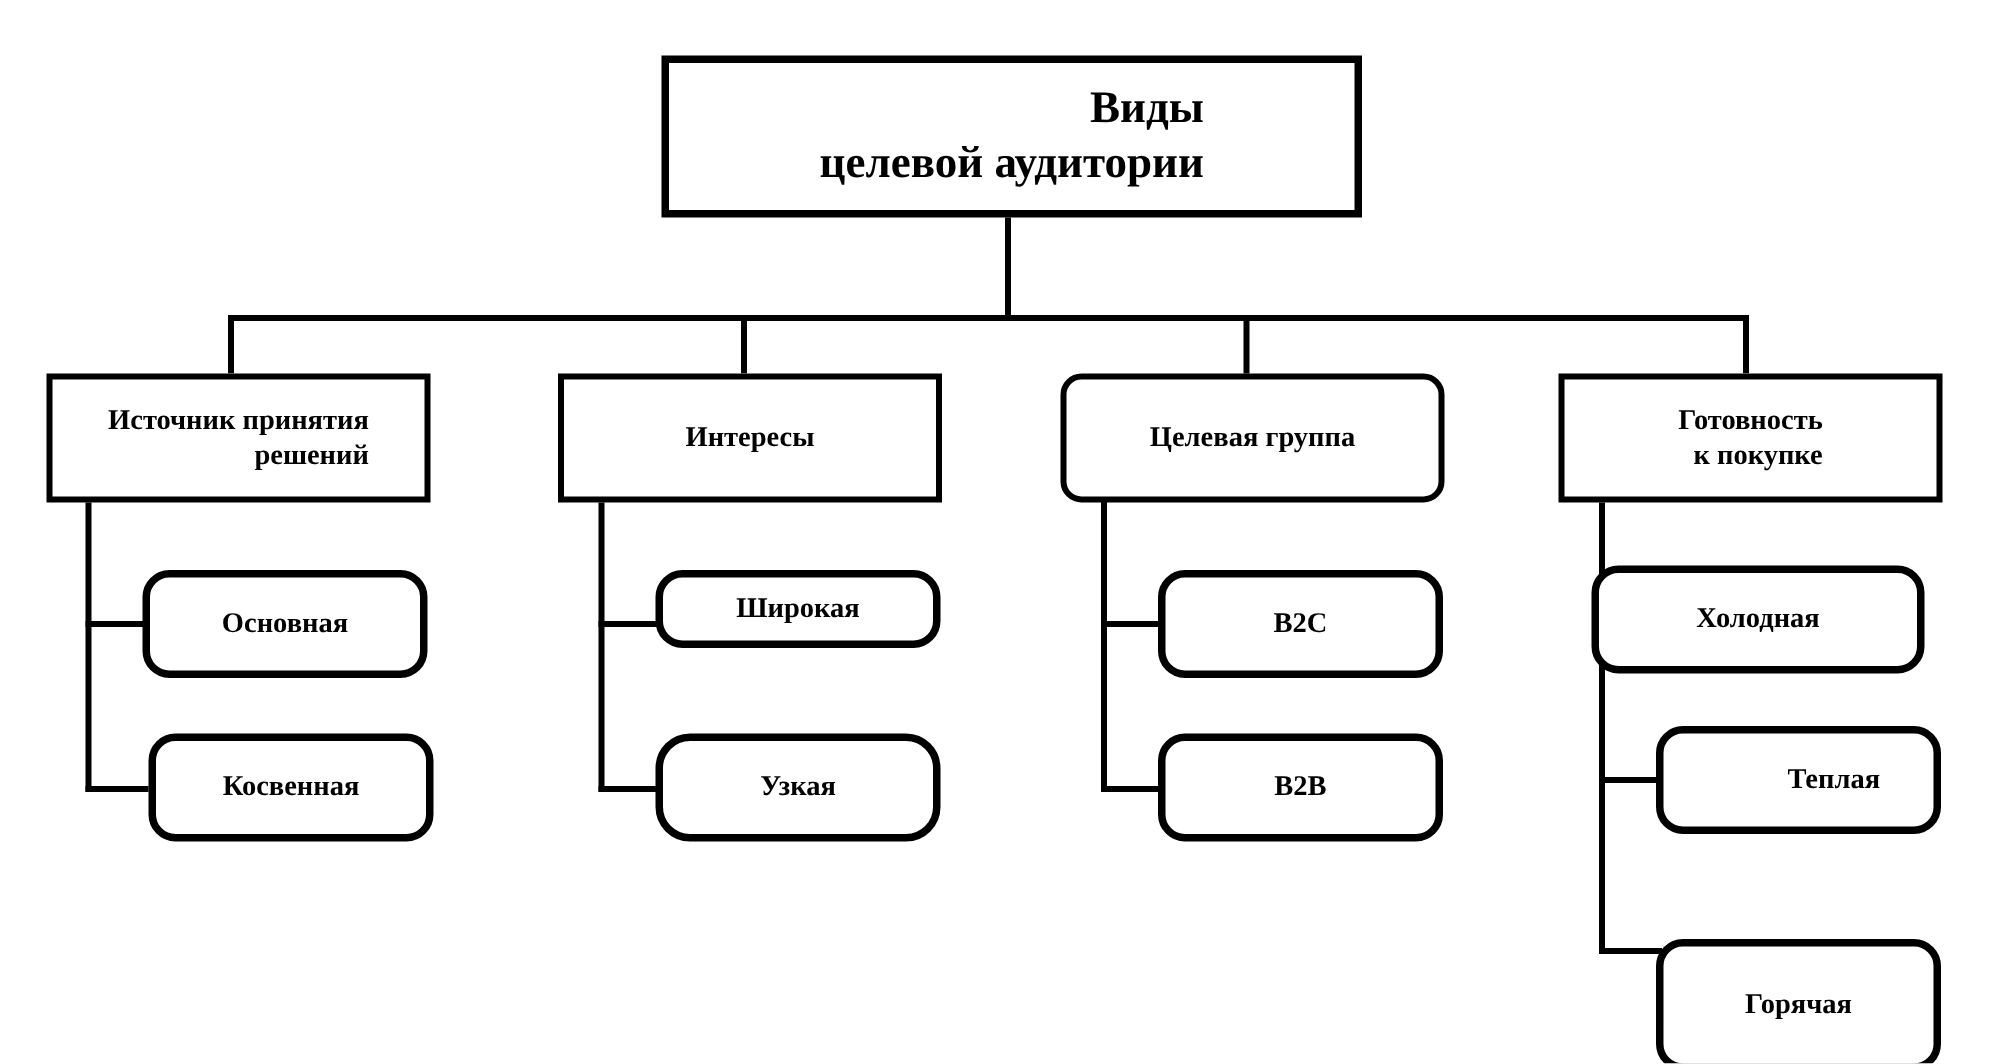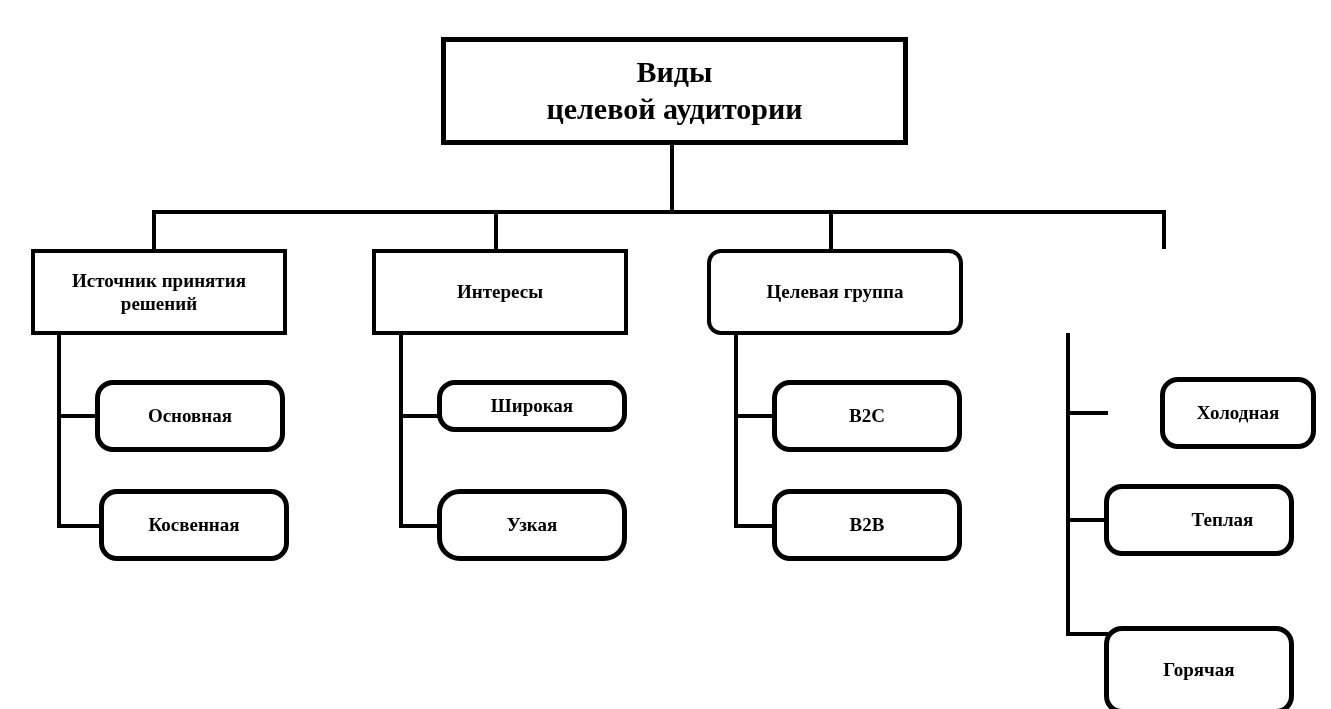--- a/index.html
+++ b/index.html
@@ -16,21 +16,21 @@
     font-family: "Liberation Serif", "DejaVu Serif", serif;
   }
   .node {
     position: absolute;
     box-sizing: border-box;
     background: #ffffff;
     border: 4px solid #000000;
     display: flex;
     align-items: center;
     justify-content: center;
-    text-align: center;
+    text-align: right;
     color: #000000;
     font-weight: bold;
     line-height: 1.22;
     z-index: 3;
   }
   .node-root {
     font-size: 30px;
     border-width: 5px;
   }
   .node-branch {
@@ -91,20 +91,24 @@
   <div class="node node-branch" style="left:31px; top:249px; width:256px; height:86px;">
     <span class="node-label">Источник принятия
 решений</span>
   </div>
   <div class="node node-branch" style="left:372px; top:249px; width:256px; height:86px;">
     <span class="node-label">Интересы</span>
   </div>
   <div class="node node-branch" style="left:707px; top:249px; width:256px; height:86px;border-radius:14px;">
     <span class="node-label">Целевая группа</span>
   </div>
+  <div class="node node-branch" style="left:1039px; top:249px; width:256px; height:86px;">
+    <span class="node-label">Готовность
+к покупке</span>
+  </div>
 
   <div class="node node-leaf" style="left:95px; top:380px; width:190px; height:72px;">
     <span class="node-label">Основная</span>
   </div>
   <div class="node node-leaf" style="left:99px; top:489px; width:190px; height:72px;">
     <span class="node-label">Косвенная</span>
   </div>
 
   <div class="node node-leaf" style="left:437px; top:380px; width:190px; height:52px;">
     <span class="node-label">Широкая</span>
@@ -113,21 +117,21 @@
     <span class="node-label">Узкая</span>
   </div>
 
   <div class="node node-leaf" style="left:772px; top:380px; width:190px; height:72px;">
     <span class="node-label">B2C</span>
   </div>
   <div class="node node-leaf" style="left:772px; top:489px; width:190px; height:72px;">
     <span class="node-label">B2B</span>
   </div>
 
-  <div class="node node-leaf" style="left:1160px; top:377px; width:156px; height:72px;">
+  <div class="node node-leaf" style="left:1061px; top:377px; width:222px; height:72px;">
     <span class="node-label">Холодная</span>
   </div>
   <div class="node node-leaf" style="left:1104px; top:484px; width:190px; height:72px;padding-left:47px;">
     <span class="node-label">Теплая</span>
   </div>
   <div class="node node-leaf" style="left:1104px; top:626px; width:190px; height:88px;">
     <span class="node-label">Горячая</span>
   </div>
 
 </div>

